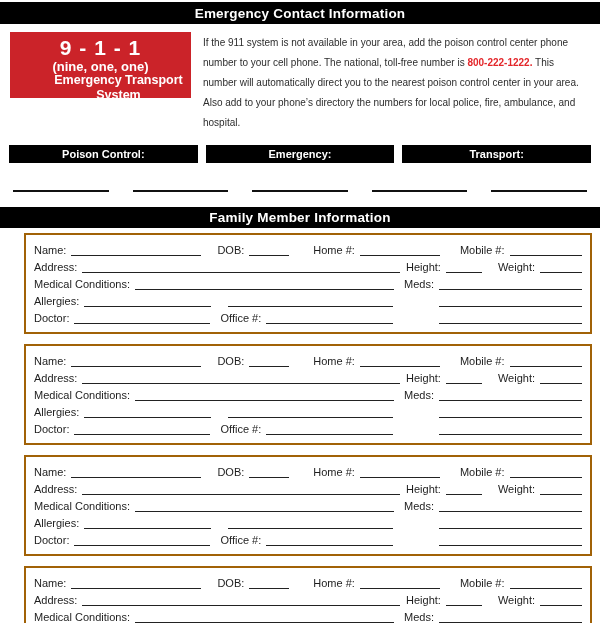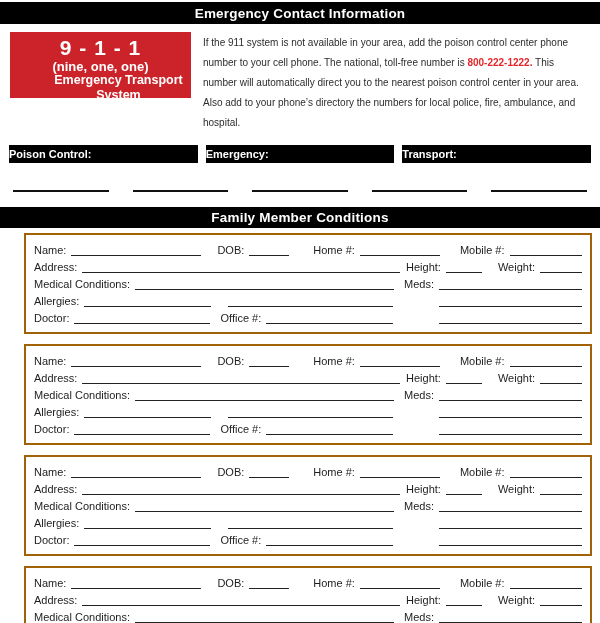--- a/index.html
+++ b/index.html
@@ -16,21 +16,21 @@
   .red-box { width:181px; height:66px; background:#CB2329; color:#fff;
              text-align:center; padding-top:4px; flex:none; }
   .red-box .num    { font-size:21px; font-weight:bold; letter-spacing:1px; line-height:24px; }
   .red-box .words  { font-size:13px; font-weight:bold; line-height:13px; }
   .red-box .system { font-size:12.5px; font-weight:bold; line-height:15px;padding-left:36px; }
   .instructions { flex:1; font-size:10px; line-height:20px; color:#2d2d2d; padding-top:1px; }
   .instructions .phone { color:#E3262A; font-weight:bold; }
 
   .contacts-row { margin:12px 9px 0; display:flex; gap:8px; }
   .contact-chip { flex:1; background:#000; color:#fff; font-weight:bold; font-size:11px;
-                  height:18px; line-height:18px; text-align:left; }
+                  height:18px; line-height:18px; text-align:center; }
 
   .contact-lines { margin:27px 13px 0; display:flex; gap:24px; height:2px; }
   .contact-lines .c-line { flex:1; border-bottom:2px solid #111; }
 
   .members { margin:5px 8px 0; display:flex; flex-direction:column; gap:10px; }
   .member-box { border:2px solid #a16207; background:#fff; padding:5px 8px 7px;margin-left:16px; }
   .frow { display:flex; align-items:flex-end; height:17px; font-size:11px; color:#1d1d1d; }
   .lbl { white-space:nowrap; line-height:14px; padding-right:5px; }
   .ln  { border-bottom:1px solid #222; height:13px; margin-bottom:1px; flex:none; }
   .grow { flex:1 1 auto; }
@@ -61,21 +61,21 @@
 </div>
 
 <div class="contact-lines">
   <div class="c-line"></div>
   <div class="c-line"></div>
   <div class="c-line"></div>
   <div class="c-line"></div>
   <div class="c-line"></div>
 </div>
 
-<div class="bar bar2">Family Member Conditions</div>
+<div class="bar bar2">Family Member Information</div>
 
 <div class="members">
 
   <div class="member-box">
     <div class="frow">
       <span class="lbl">Name:</span>
         <span class="ln w130"></span>
       <span class="lbl ml16">DOB:</span>
         <span class="ln w40"></span>
       <span class="lbl ml24">Home #:</span>

